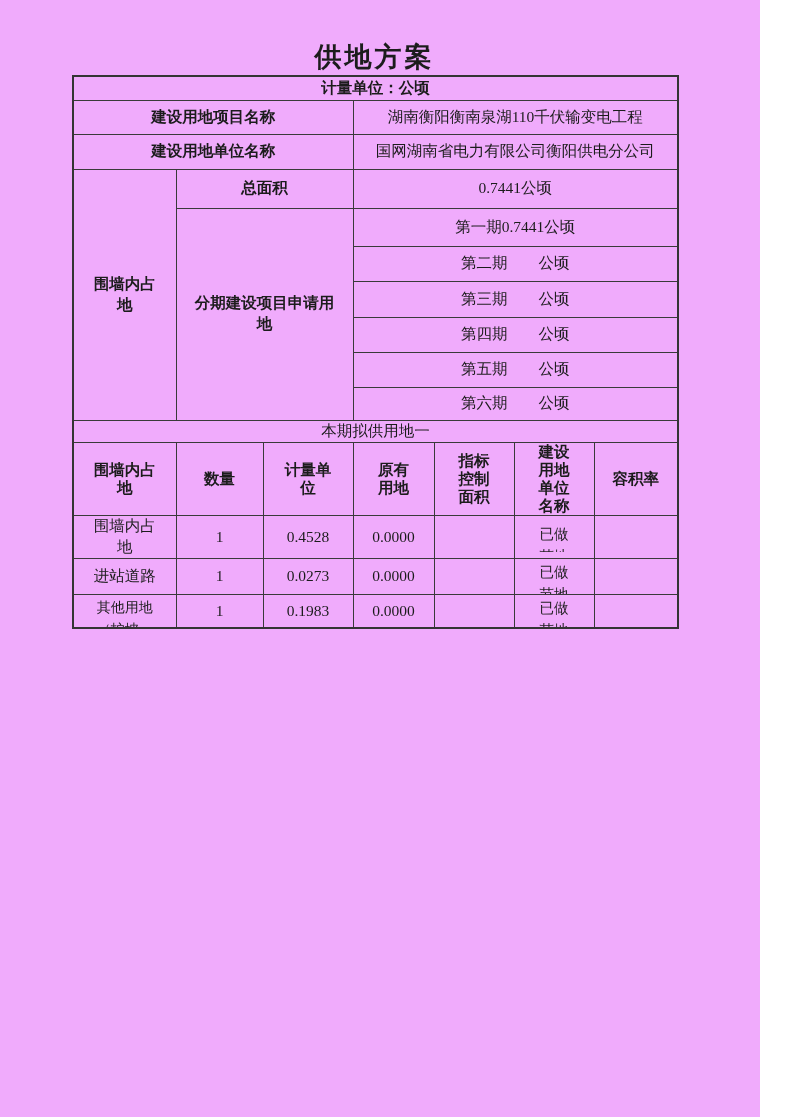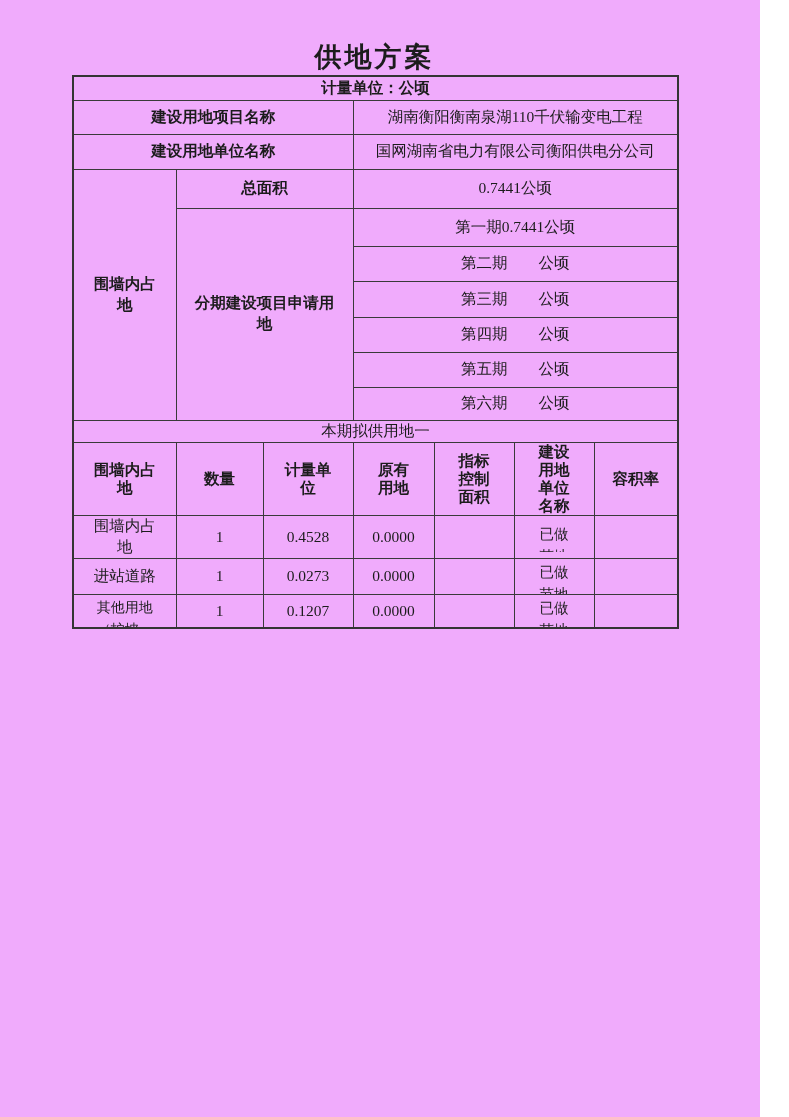--- a/index.html
+++ b/index.html
@@ -158,21 +158,21 @@
             <div class="clip c35 cond-font">已做节地评价。</div>
           </td>
       <td></td>
     </tr>
 
     <tr style="height:32px">
       <td class="clipcell">
             <div class="clip c32 zone-font">其他用地（护坡、边沟用地）</div>
           </td>
       <td class="num">1</td>
-      <td class="num">0.1207</td>
+      <td class="num">0.1983</td>
       <td class="num">0.0000</td>
       <td></td>
       <td class="clipcell">
             <div class="clip c32 cond-font">已做节地评价。</div>
           </td>
       <td></td>
     </tr>
   </tbody>
     </table>
 

